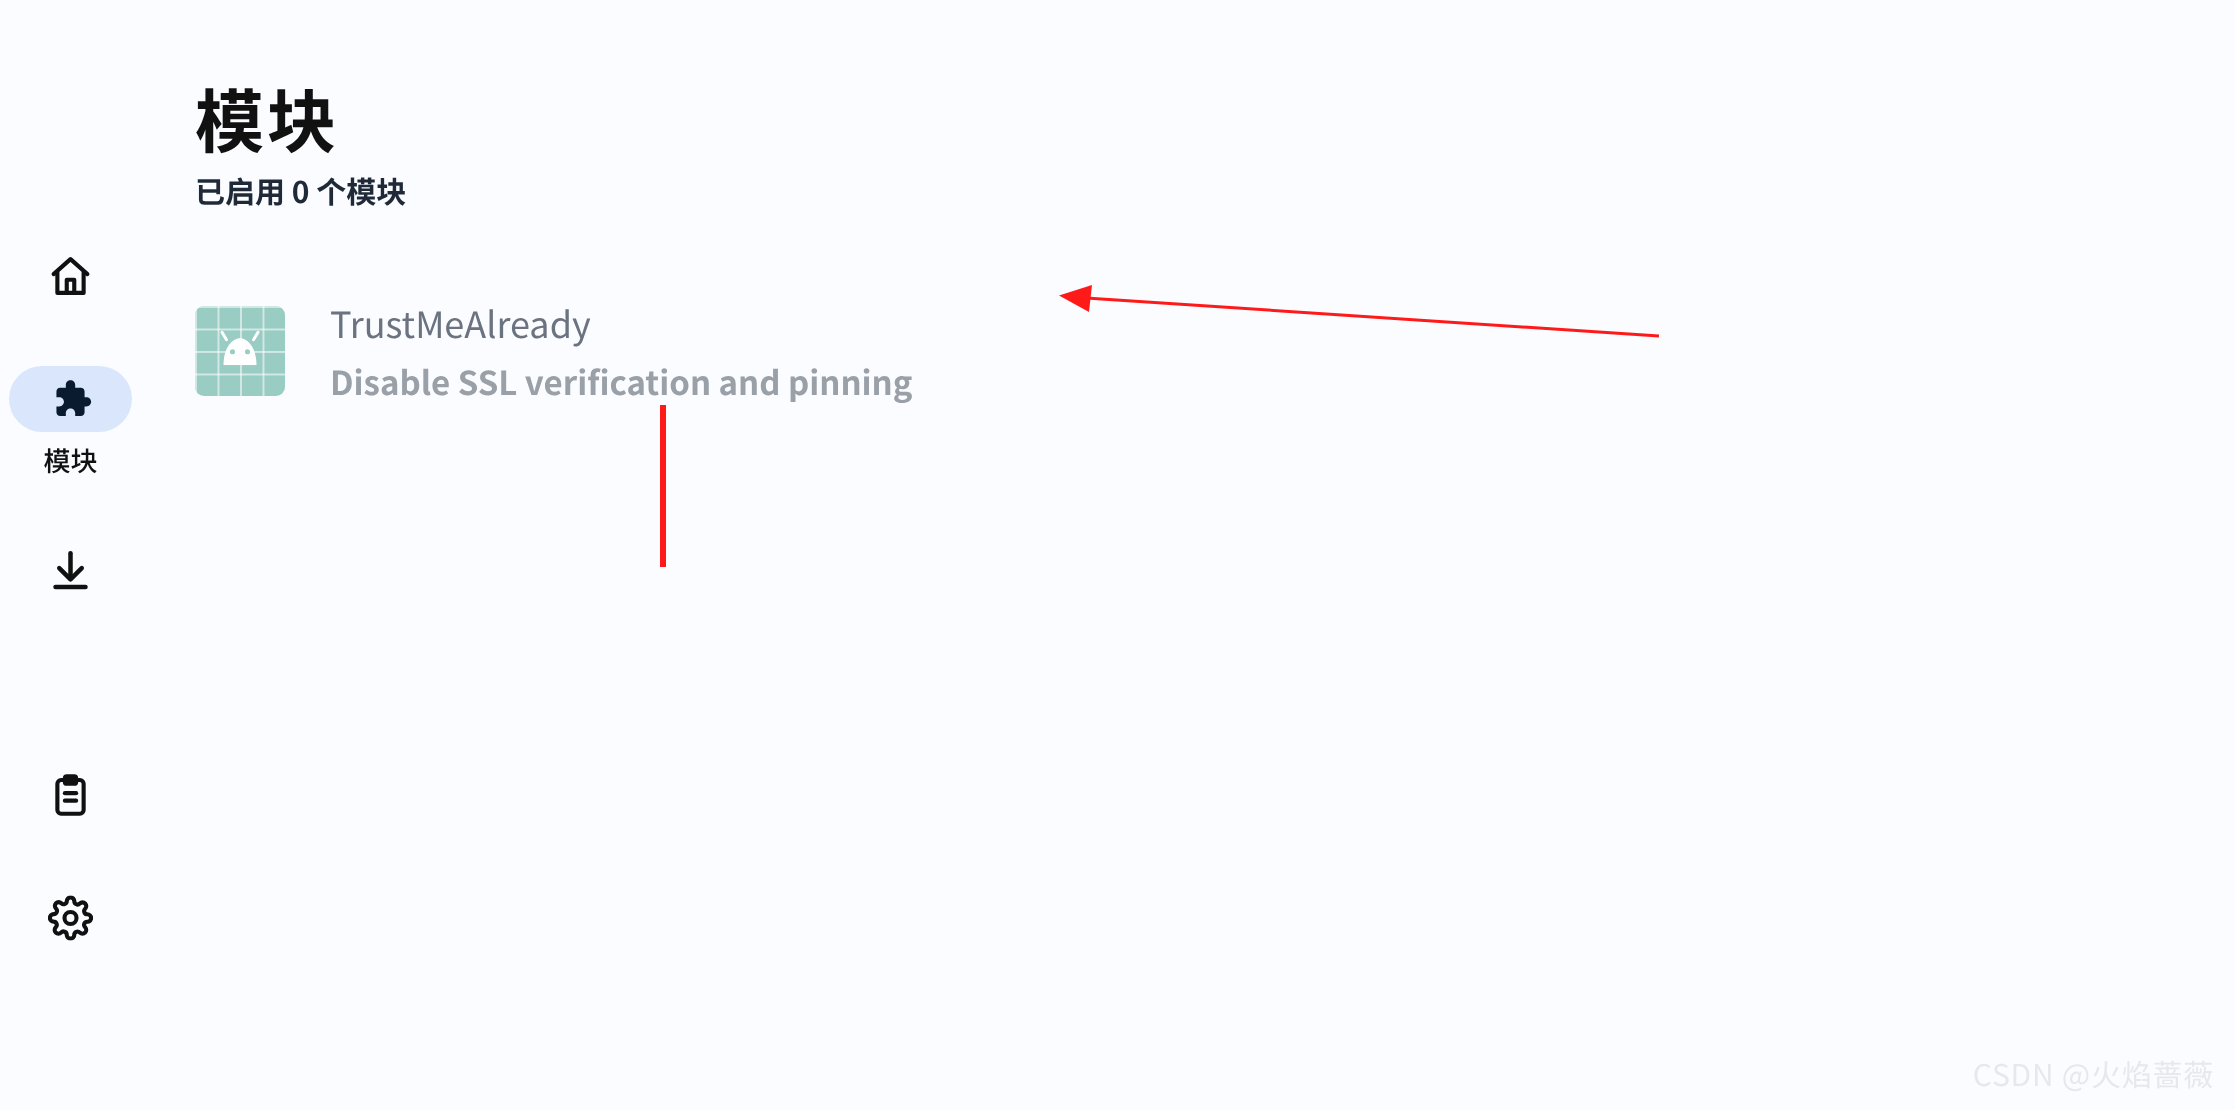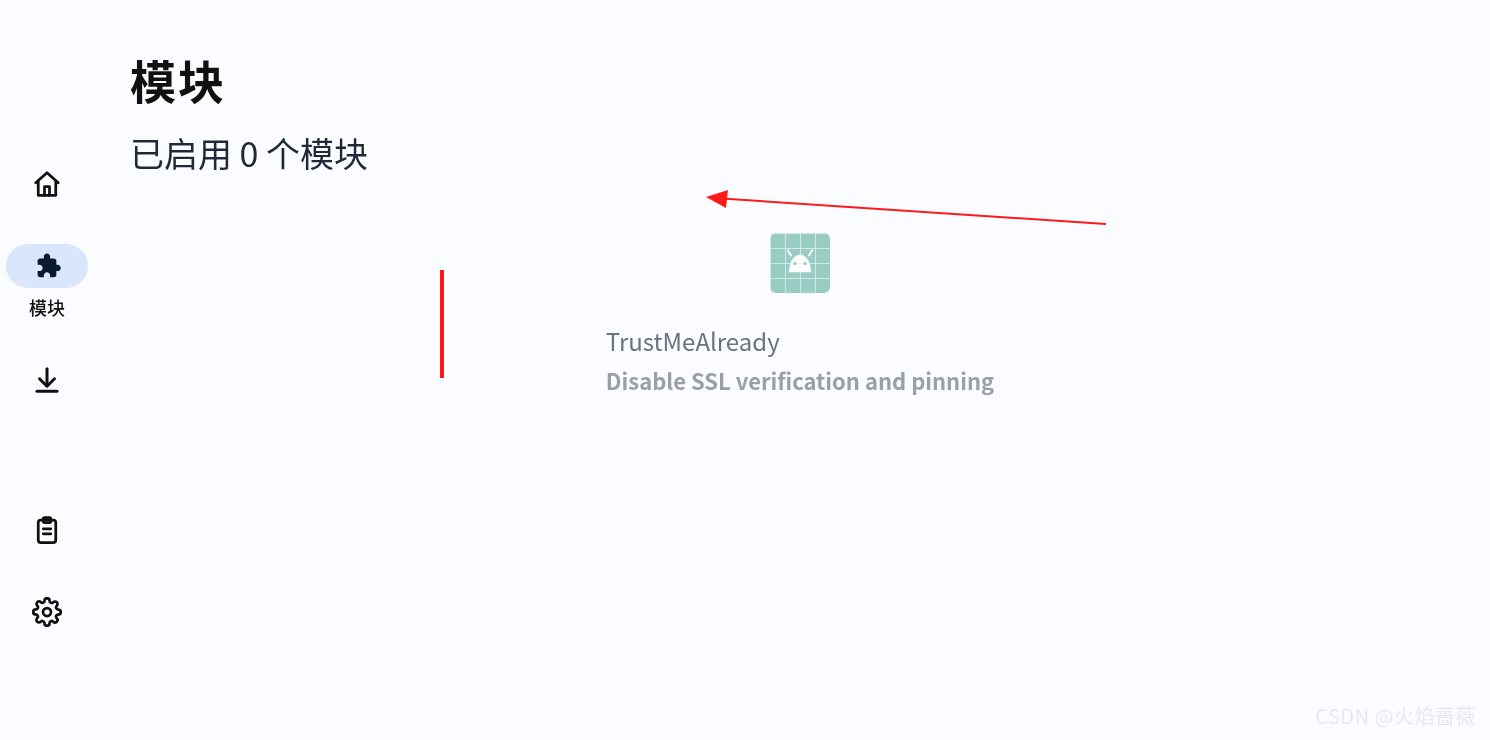--- a/index.html
+++ b/index.html
@@ -50,33 +50,31 @@
   .sidebar .spacer { height: 30px; }
 
   .content { flex: 1; padding: 46px 20px 0 36px; }
   .page-title {
     font-size: 46px;
     font-weight: 600;
     letter-spacing: 2px;
     color: #111;
   }
   .page-subtitle {
-    margin-top: 16px;
-    font-size: 34px;
+    font-size: 20px;
     color: #1f2937;
-    font-weight: 400;
+    font-weight: 700;
   }
 
   .module-row {
     display: flex;
     align-items: center;
     margin-top: 56px;
     gap: 30px;
     cursor: pointer;
-    flex-direction: column;
   }
   .module-icon {
     width: 60px;
     height: 60px;
     border-radius: 6px;
     background: #99ccc3;
     flex: none;
     position: relative;
     overflow: hidden;
   }

